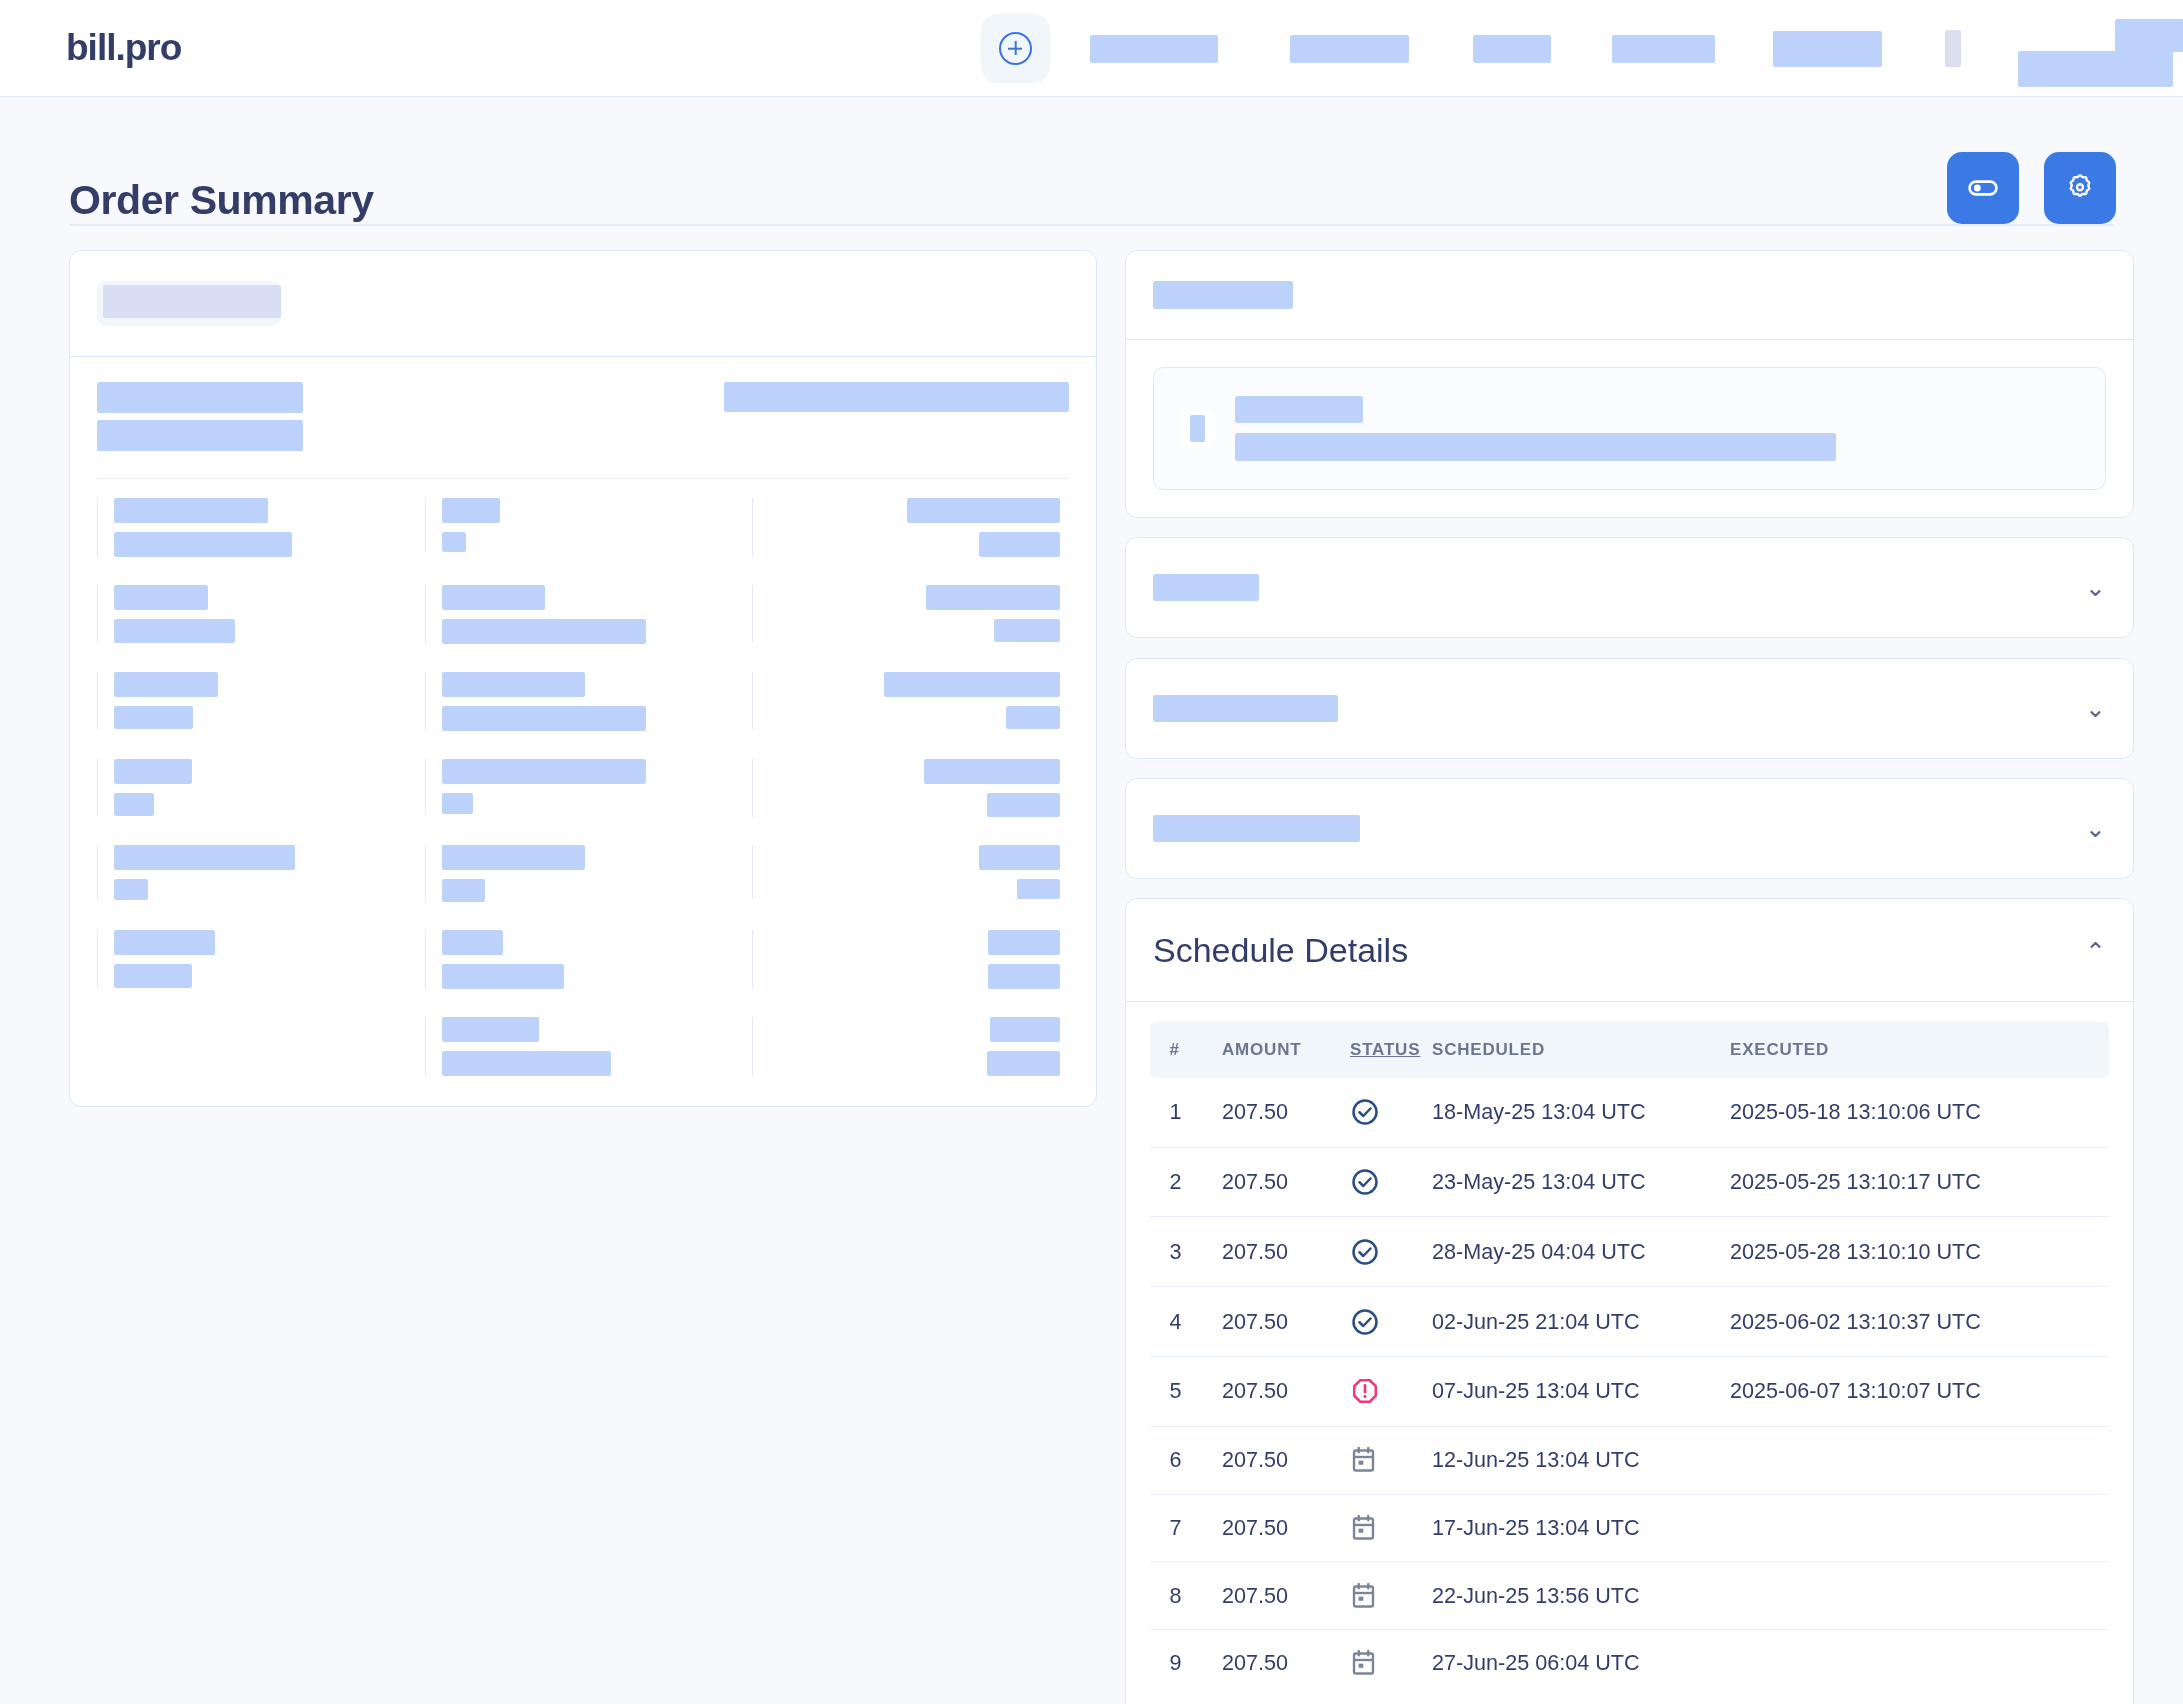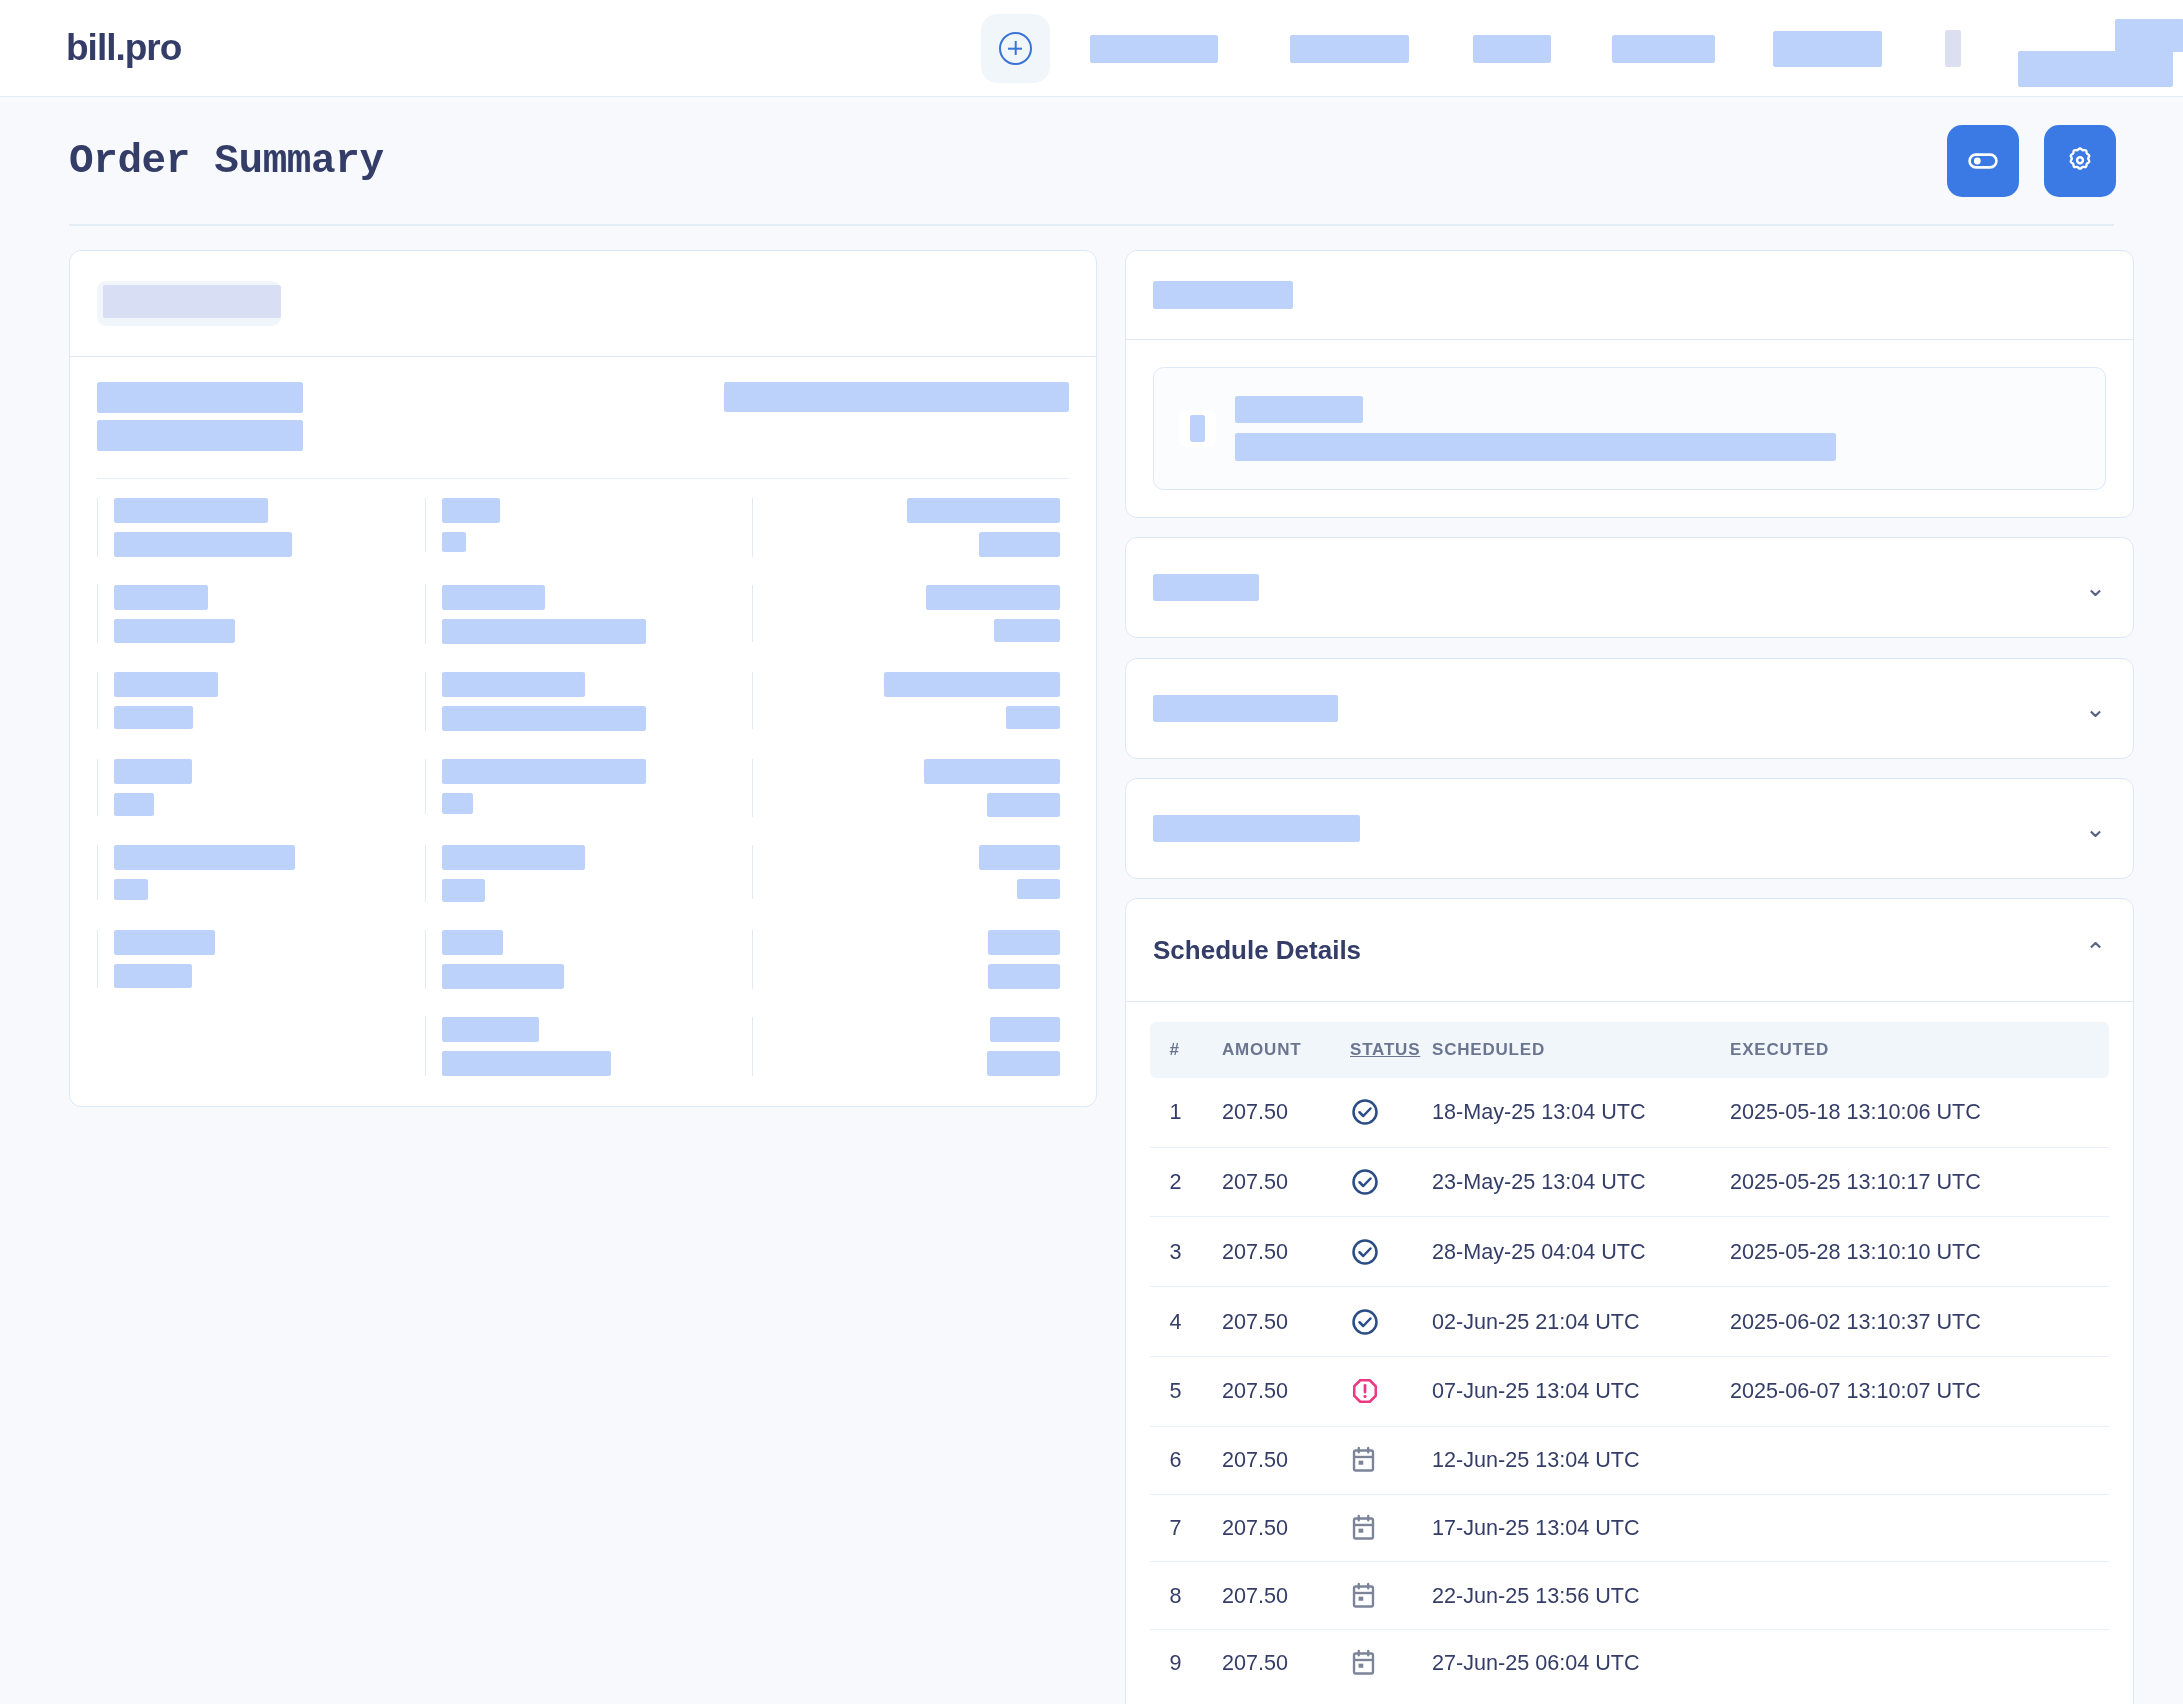--- a/index.html
+++ b/index.html
@@ -64,25 +64,24 @@
   .redact {
     background: #bcd2fb;
     border-radius: 2.2px;
     display: inline-block;
   }
   .nav-items .redact { margin-right: 0; }
 
   
   .page-head {
     display: flex;
-    align-items: center;
+    align-items: flex-end;
     justify-content: space-between;
     padding: 0 67px 0 69px;
     height: 127px;
-    font-family: Liberation Mono, monospace;
   }
   .page-title {
     font-size: 41px;
     font-weight: 700;
     color: #343d68;
     letter-spacing: -0.4px;
   }
   .head-actions { display: flex; gap: 25px; }
   .icon-btn {
     width: 72px; height: 72px;
@@ -205,22 +204,22 @@
   
   .sched-head {
     height: 103px;
     display: flex;
     align-items: center;
     justify-content: space-between;
     padding: 0 27px;
     border-bottom: 1.5px solid #dce8f5;
   }
   .sched-title {
-    font-size: 26px;
-    font-weight: 700;
+    font-size: 34px;
+    font-weight: 400;
     color: #343d68;
   }
   .sched-body { padding: 19.4px 24px 25px 24px; }
   table.sched {
     width: 100%;
     border-collapse: collapse;
     font-size: 21.6px;
     color: #343d68;
   }
   table.sched thead th {

